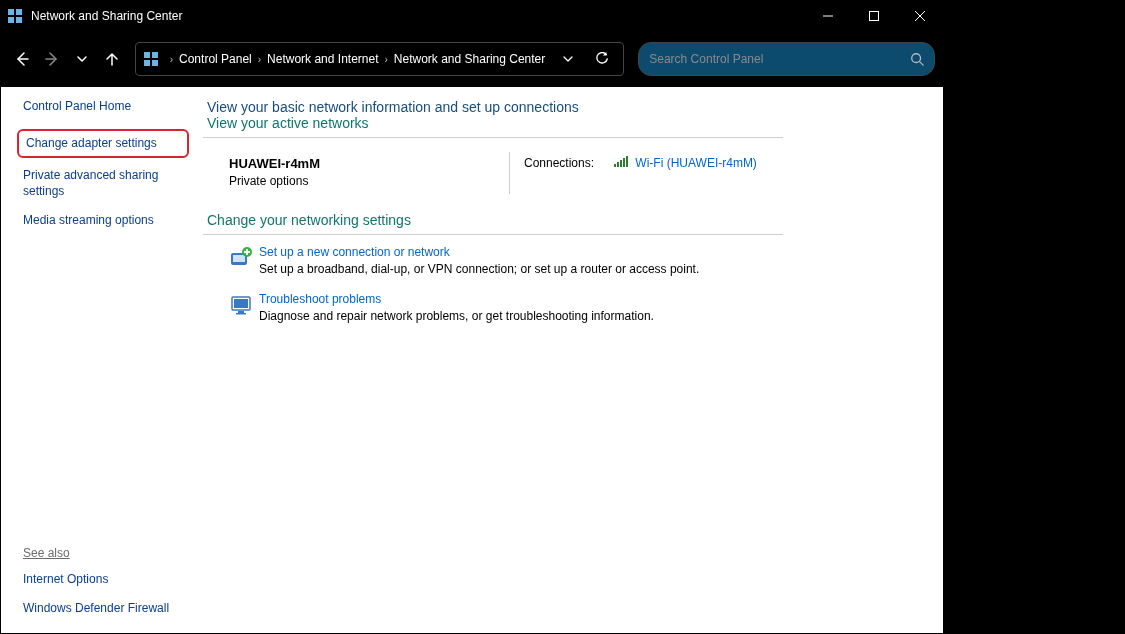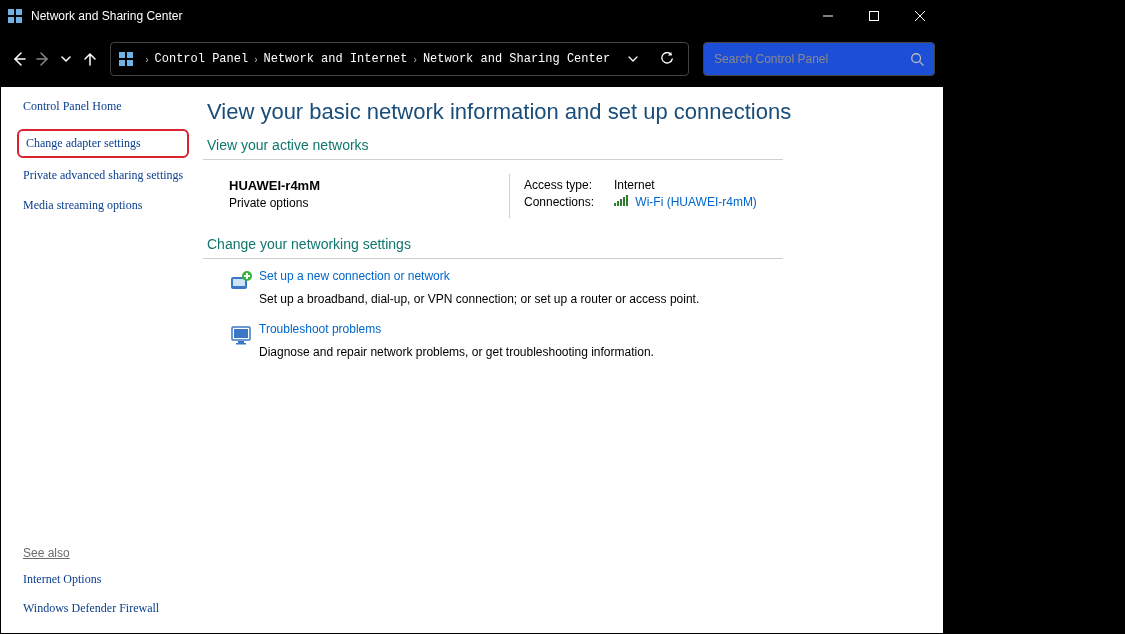--- a/index.html
+++ b/index.html
@@ -14,62 +14,62 @@
   .titlebar .spacer { flex: 1 1 auto; }
   .win-btn { width: 46px; height: 30px; display: flex; align-items: center; justify-content: center; color: #fff; }
 
   
   .navbar { height: 56px; background: #000; display: flex; align-items: center; padding: 0 8px; gap: 4px; }
   .nav-btn { width: 30px; height: 30px; display: flex; align-items: center; justify-content: center; color: #fff; }
 
   .addressbar { flex: 1 1 auto; height: 34px; background: #000; border: 1px solid #444; border-radius: 4px; display: flex; align-items: center; padding: 0 6px; gap: 4px; color: #fff; font-size: 12px; margin: 0 6px; }
   .addressbar .addr-icon { width: 18px; height: 18px; display: flex; align-items: center; justify-content: center; margin-right: 4px; }
   .addressbar .chev { color: #bbb; margin: 0 2px; font-size: 10px; }
-  .addressbar .crumb { white-space: nowrap; font-family: Liberation Mono, monospace; }
+  .addressbar .crumb { white-space: nowrap; }
   .addressbar .flex-spacer { flex: 1; }
 
   .addr-btn { width: 30px; height: 30px; display: flex; align-items: center; justify-content: center; color: #fff; }
 
-  .searchbox { width: 340px; height: 34px; background: #1d4ed8; border: 1px solid #444; border-radius: 4px; display: flex; align-items: center; padding: 12px 10px; margin-left: 4px; }
+  .searchbox { width: 340px; height: 34px; background: #0c4a6e; border: 1px solid #444; border-radius: 13px; display: flex; align-items: center; padding: 12px 10px; margin-left: 4px; }
   .searchbox input { flex: 1; background: transparent; border: none; outline: none; color: #fff; font-size: 12px; }
   .searchbox input::placeholder { color: #8a8a8a; }
   .searchbox .search-icon { color: #bbb; }
 
   
   .body { flex: 1; background: #fff; display: flex; overflow: hidden; }
 
   .sidebar { width: 200px; padding: 12px 12px 10px 22px; display: flex; flex-direction: column; font-size: 12px; }
-  .side-link { color: #0a3e8f; margin-bottom: 14px; cursor: pointer; line-height: 1.3; font-family: Liberation Serif, serif; }
+  .side-link { color: #0a3e8f; margin-bottom: 14px; cursor: pointer; line-height: 1.3; }
   .side-link.highlighted { border: 2.5px solid #d9232e; border-radius: 6px; padding: 5px 7px; margin-left: -6px; margin-bottom: 10px; display: inline-block; }
   .sidebar .bottom-group { margin-top: auto; }
   .see-also { color: #6b6b6b; font-size: 12px; margin-bottom: 12px; text-decoration: underline; }
 
   .content { flex: 1; padding: 12px 24px 12px 2px; font-size: 12px; color: #000; }
-  .page-heading { color: #194d7a; font-size: 22px; font-weight: 400; margin-bottom: 12px; padding-left: 4px; }
+  .page-heading { color: #194d7a; font-size: 14px; font-weight: 400; padding-left: 4px; }
 
   .section-label { color: #0f766e; font-size: 14px; margin-bottom: 6px; padding-left: 4px; }
   .section-rule { height: 1px; background: #cfcfcf; width: 580px; margin-bottom: 10px; }
 
   .active-net { display: flex; margin: 18px 0 24px 26px; }
   .net-left { width: 280px; }
   .net-name { font-weight: 600; font-size: 13px; margin-bottom: 3px; }
   .net-type { font-size: 12px; color: #000; }
   .net-divider { width: 1px; background: #cfcfcf; margin: -4px 14px -6px 0; }
   .net-right { font-size: 12px; }
   .net-row { display: flex; margin-bottom: 3px; }
   .net-row .k { width: 90px; }
   .net-row .v { }
   .wifi-link { color: #0066cc; cursor: pointer; }
   .signal-icon { display: inline-block; width: 14px; height: 12px; margin-right: 4px; vertical-align: -1px; }
 
   .settings-list { margin-top: 6px; }
   .settings-item { display: flex; margin: 10px 0 16px 20px; }
   .settings-icon { width: 36px; display: flex; align-items: flex-start; justify-content: center; padding-top: 1px; }
   .settings-text .title { color: #0066cc; font-size: 12px; cursor: pointer; }
-  .settings-text .desc { color: #000; font-size: 12px; margin-top: 9px; }
+  .settings-text .desc { color: #000; font-size: 12px; margin-top: 3px; }
 
   
   svg { display: block; }
 </style>
 </head>
 <body>
 
 <div class="window">
 
   <div class="titlebar">
@@ -186,24 +186,20 @@
       <div class="section-label">View your active networks</div>
       <div class="section-rule"></div>
 
       <div class="active-net">
         <div class="net-left">
           <div class="net-name">HUAWEI-r4mM</div>
           <div class="net-type">Private options</div>
         </div>
         <div class="net-divider"></div>
         <div class="net-right">
-          <div class="net-row">
-            <span class="k">Access type:</span>
-            <span class="v">Internet</span>
-          </div>
           <div class="net-row">
             <span class="k">Connections:</span>
             <span class="v">
               <span class="signal-icon">
                 <svg width="14" height="12" viewBox="0 0 14 12">
                   <rect x="0" y="8" width="2" height="3" fill="#2e7d32"></rect>
                   <rect x="3" y="6" width="2" height="5" fill="#2e7d32"></rect>
                   <rect x="6" y="4" width="2" height="7" fill="#2e7d32"></rect>
                   <rect x="9" y="2" width="2" height="9" fill="#2e7d32"></rect>
                   <rect x="12" y="0" width="2" height="11" fill="#2e7d32"></rect>

